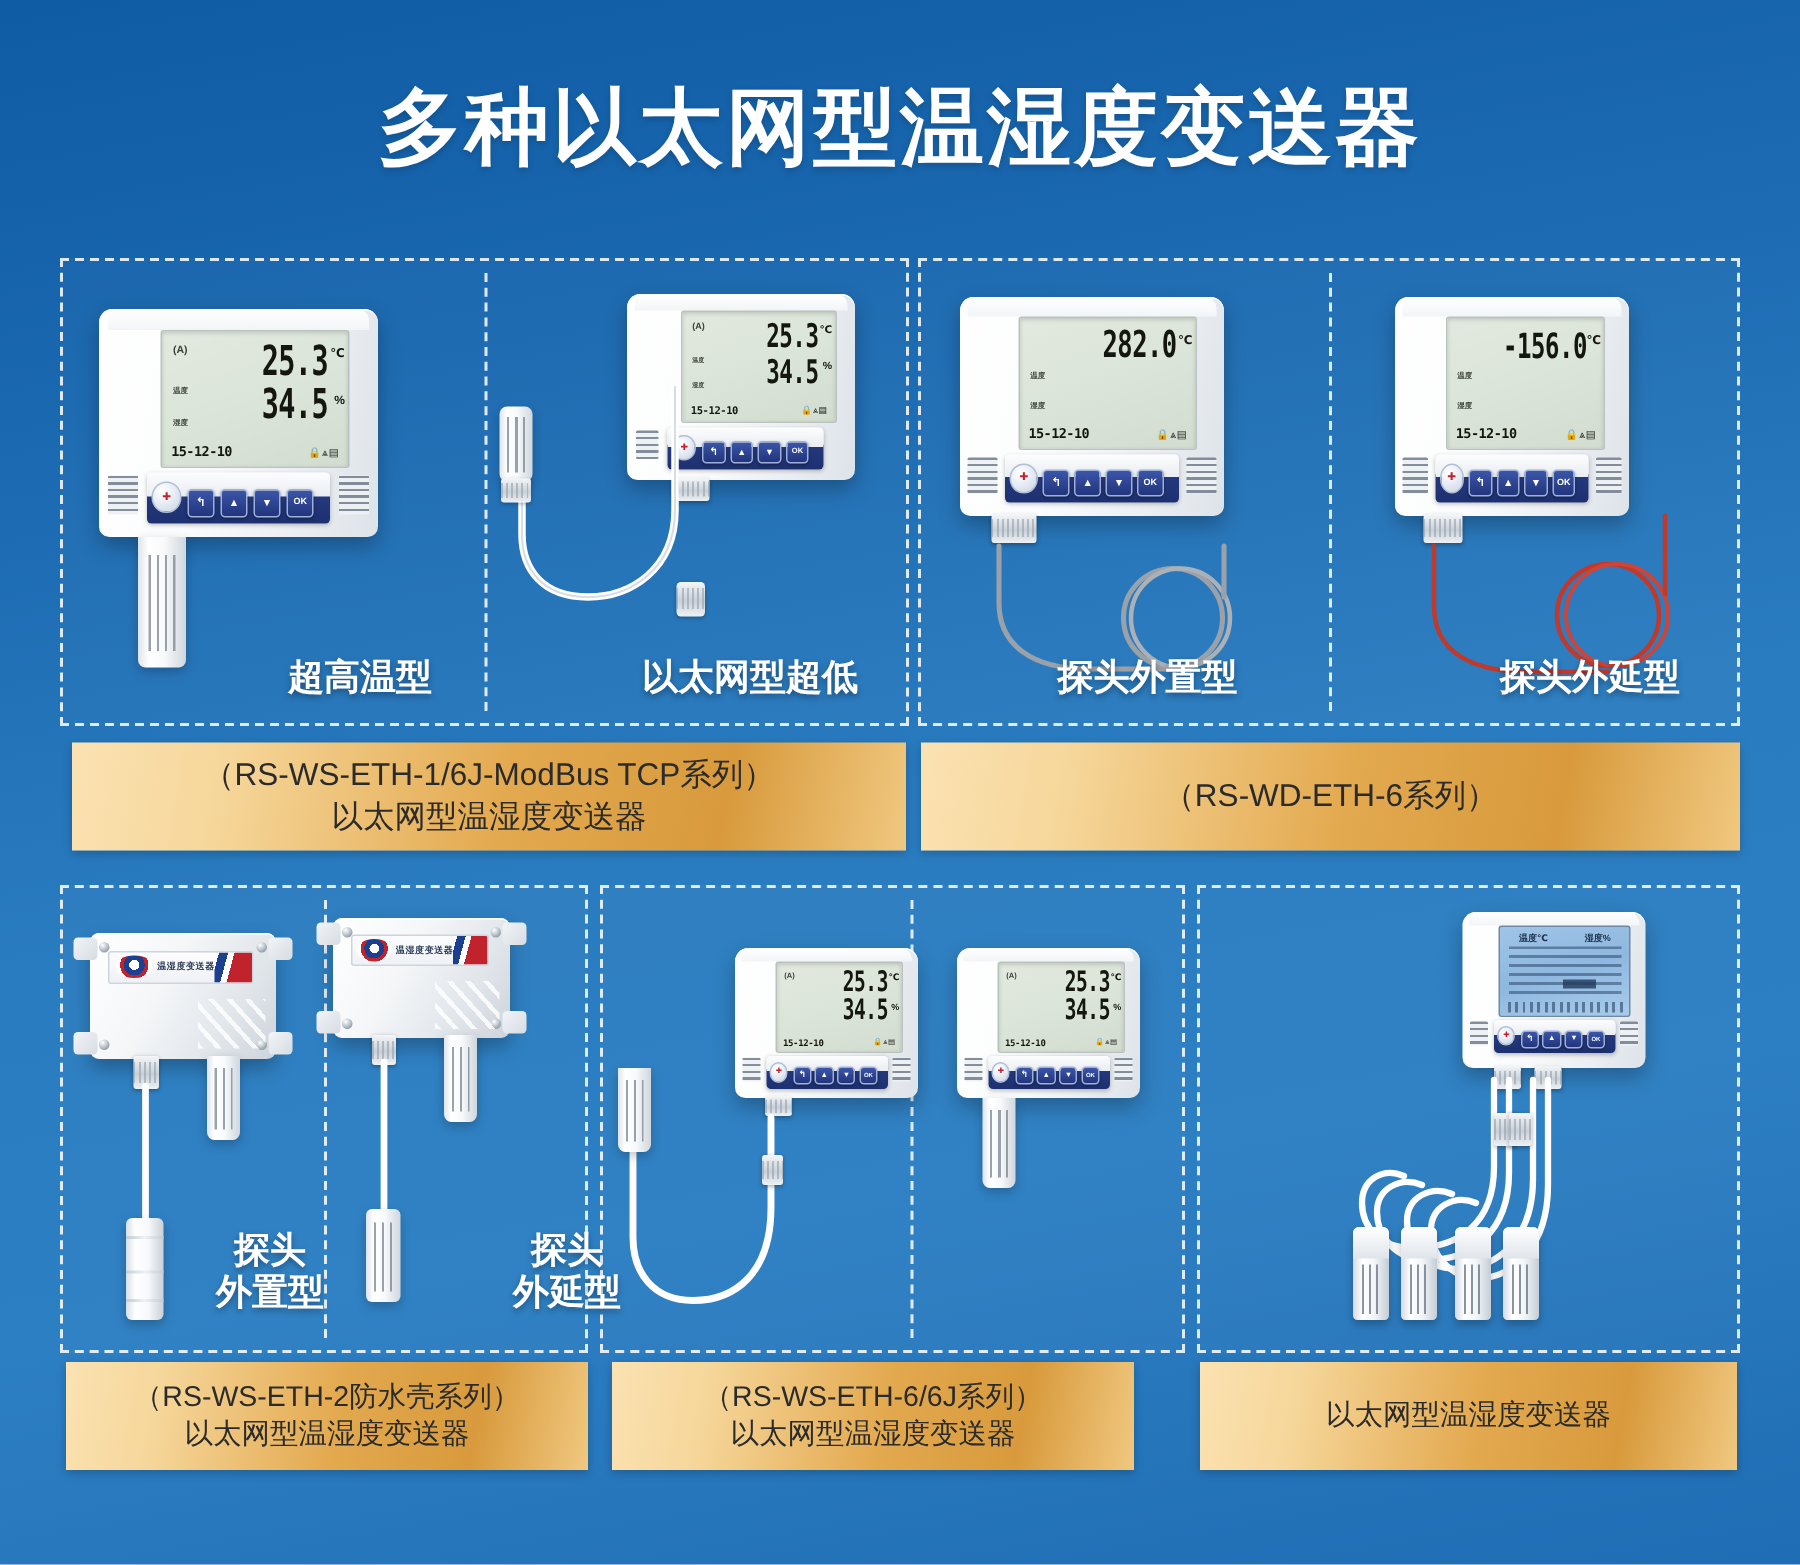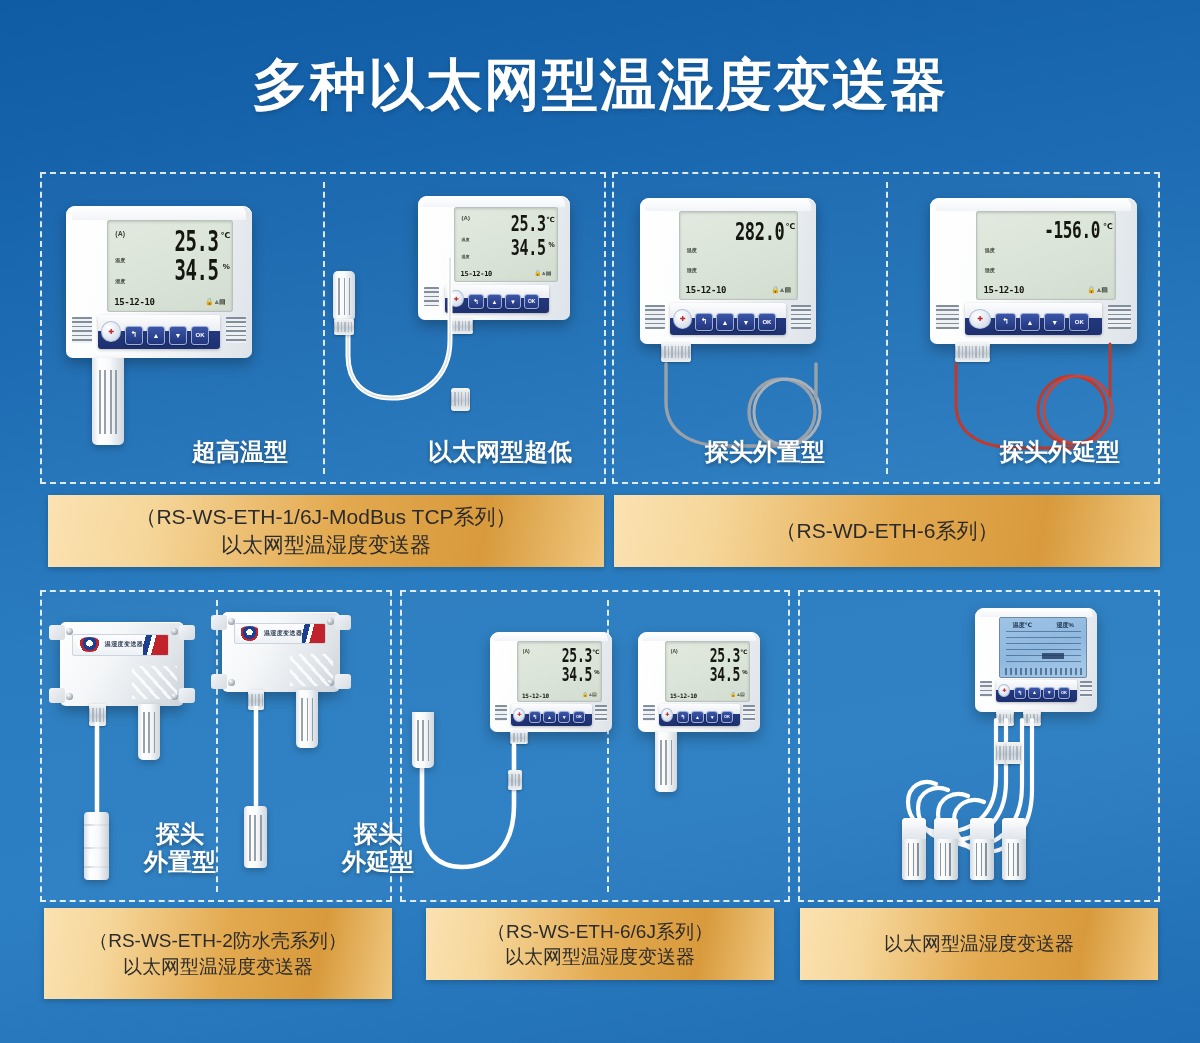--- a/index.html
+++ b/index.html
@@ -349,21 +349,21 @@
 <div class="cable" style="left:630px; top:350px;">
   <svg width="220" height="110" viewBox="0 0 220 110" fill="none">
     <path d="M36 14 L36 52 C36 80 58 96 96 96 L150 96" stroke="#9aa1a8" stroke-width="3.4" stroke-linecap="round"></path>
     <circle cx="152" cy="62" r="33" stroke="#9aa1a8" stroke-width="3.4" fill="none"></circle>
     <circle cx="157" cy="62" r="33" stroke="#aab1b8" stroke-width="3" fill="none"></circle>
     <path d="M186 48 L186 14" stroke="#9aa1a8" stroke-width="3.4" stroke-linecap="round"></path>
   </svg>
 </div>
 <div class="plabel" style="left:690px; top:438px; width:150px;">探头外置型</div>
 
-<div class="dev" style="left:930px; top:198px; width:207px; height:146px;">
+<div class="dev" style="left:930px; top:198px; width:156px; height:146px;">
   <div class="body"></div>
   <div class="topbevel"></div>
   <div class="lcd" style="left:22%; top:9%; width:68%; height:61%;">
     <div class="lcd-tag" style="left:6%; top:40%; font-size:5px;">温度</div>
     <div class="lcd-tag" style="left:6%; top:63%; font-size:5px;">湿度</div>
     <div class="lcd-num" style="top:10%; font-size:16px;">-156.0</div>
     <div class="lcd-unit" style="right:2%; top:11%; font-size:8px;">℃</div>
     <div class="lcd-date" style="bottom:5%; font-size:9px;">15-12-10</div>
     <div class="lcd-icons" style="bottom:6%; font-size:7px;">🔒⩓▤</div>
   </div>
@@ -575,23 +575,23 @@
 </div>
 <div class="probe-head" style="left:970px; top:818px; width:24px; height:62px;">
   <div class="cap"></div>
   <div class="slots"></div>
 </div>
 <div class="probe-head" style="left:1002px; top:818px; width:24px; height:62px;">
   <div class="cap"></div>
   <div class="slots"></div>
 </div>
 
-<div class="caption small" style="left:44px; top:908px; width:348px; height:91px;">
+<div class="caption small" style="left:44px; top:908px; width:348px; height:72px;">
   <div class="l1">（RS-WS-ETH-2防水壳系列）</div>
   <div class="l2">以太网型温湿度变送器</div>
 </div>
-<div class="caption small" style="left:408px; top:908px; width:348px; height:72px;margin-left:18px;">
+<div class="caption small" style="left:408px; top:908px; width:348px; height:72px;">
   <div class="l1">（RS-WS-ETH-6/6J系列）</div>
   <div class="l2">以太网型温湿度变送器</div>
 </div>
 <div class="caption small" style="left:800px; top:908px; width:358px; height:72px;">
   <div class="l2">以太网型温湿度变送器</div>
 </div>
 
 </body></html>

